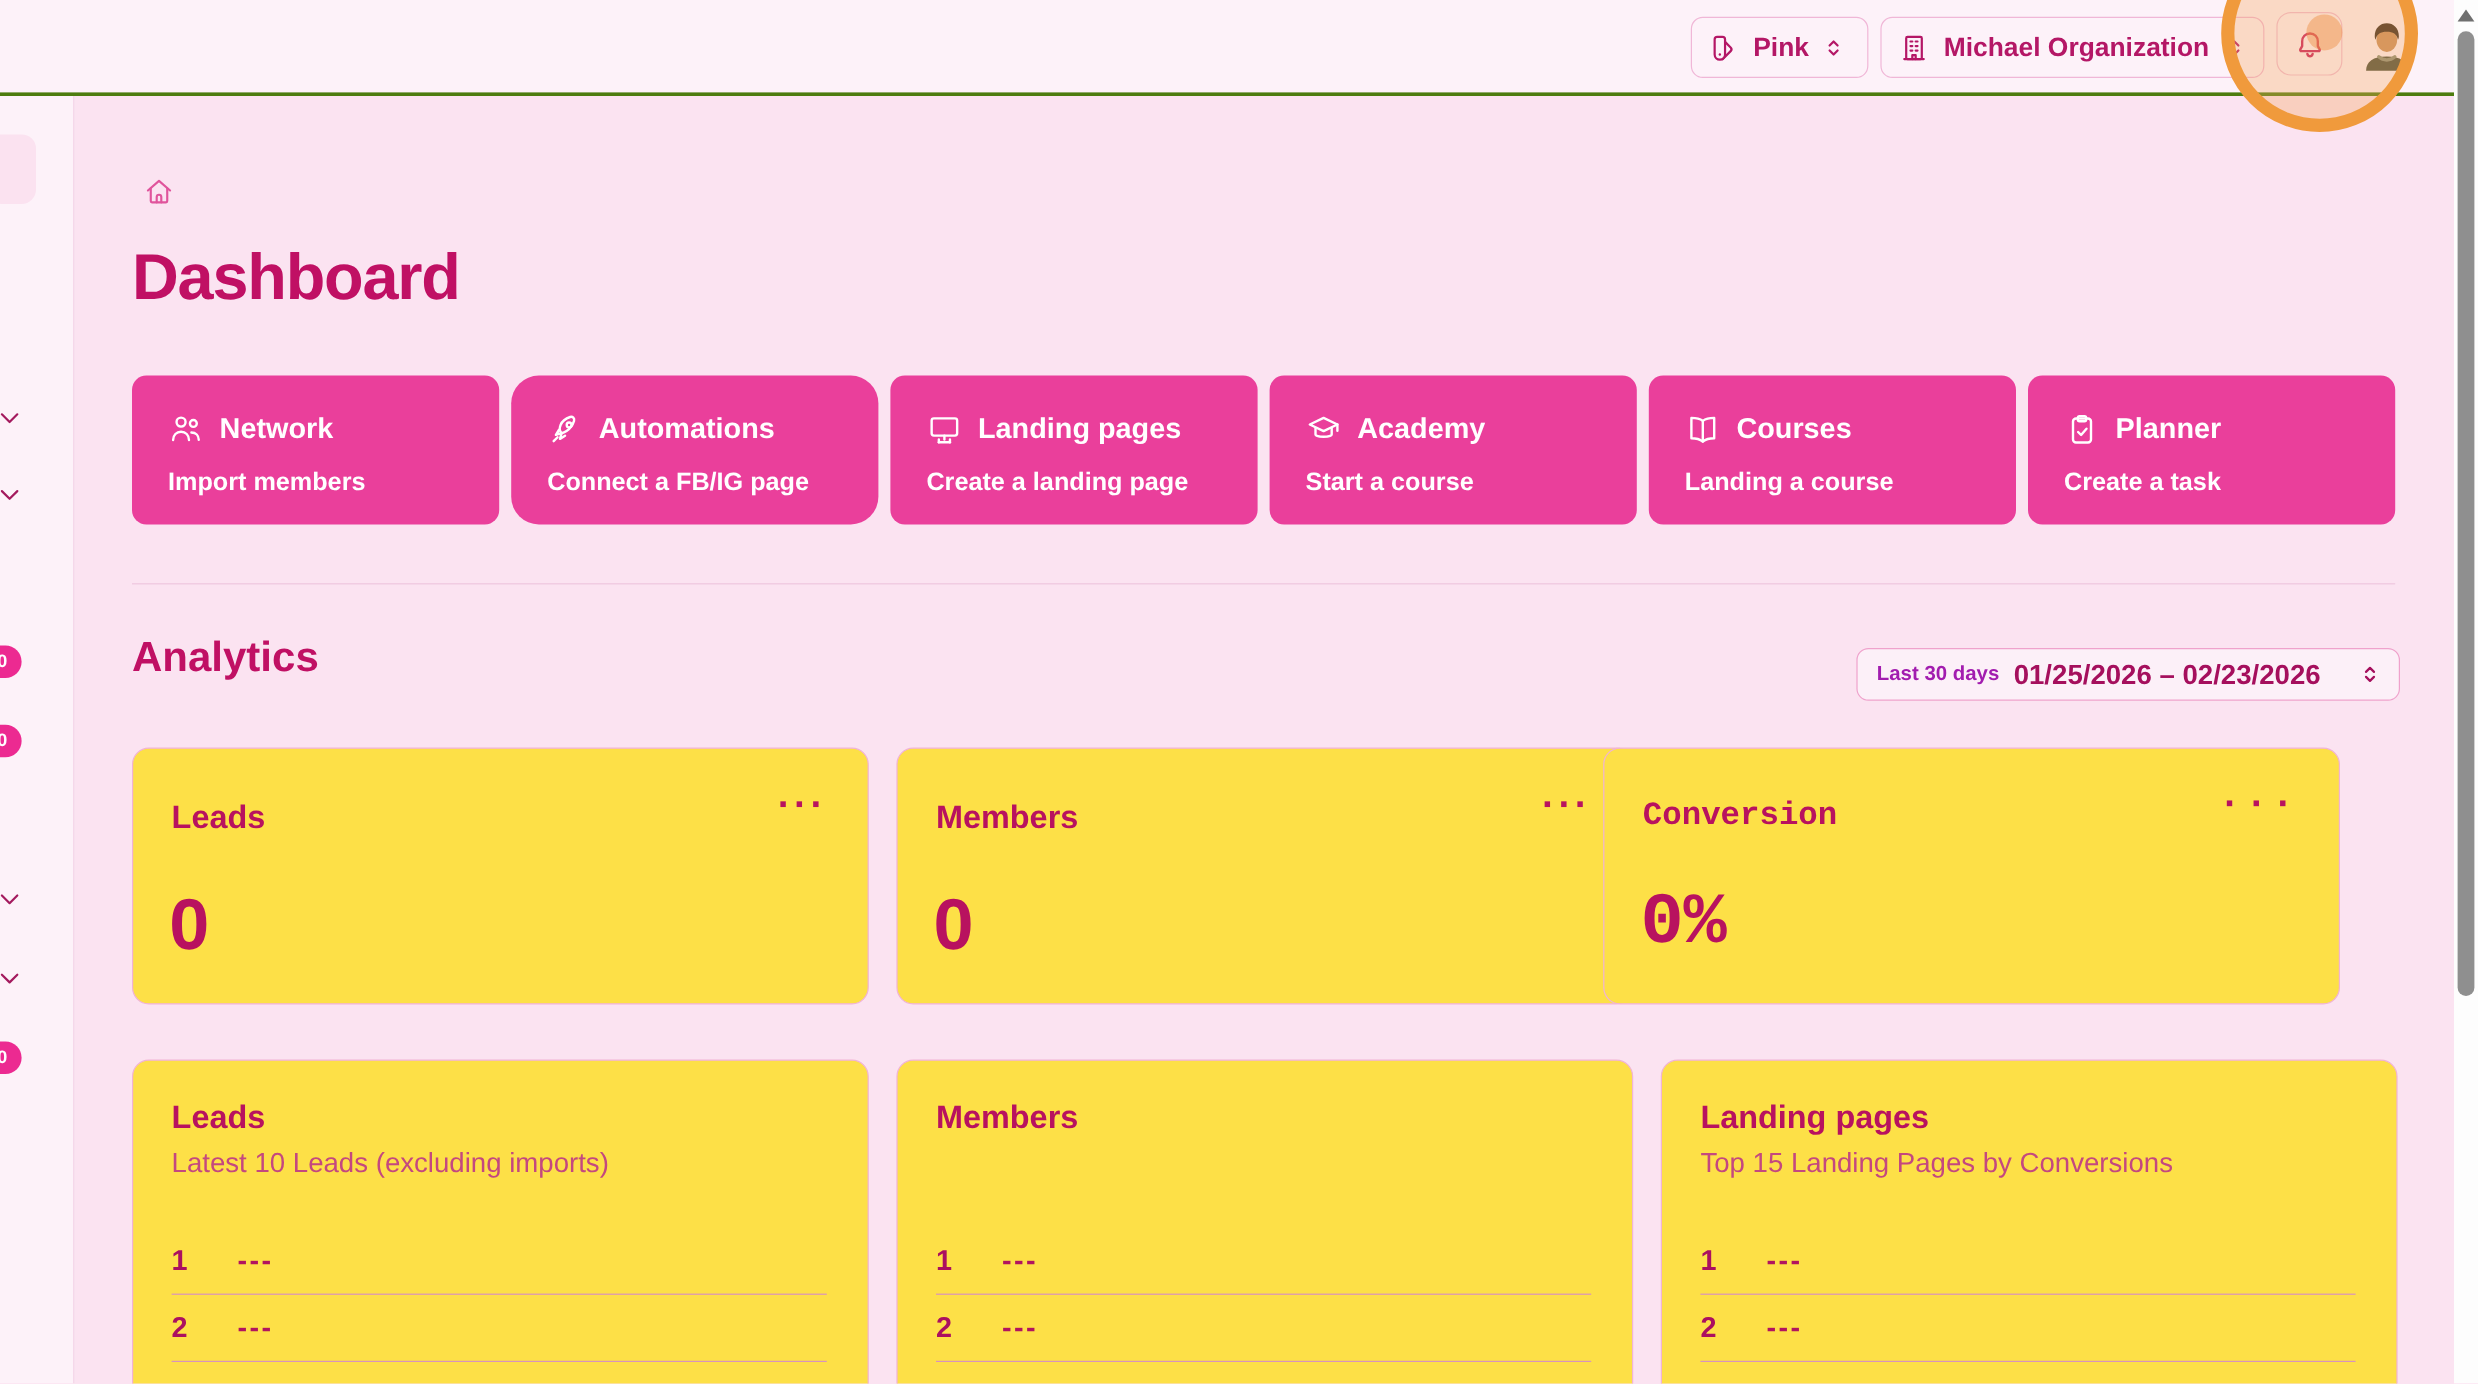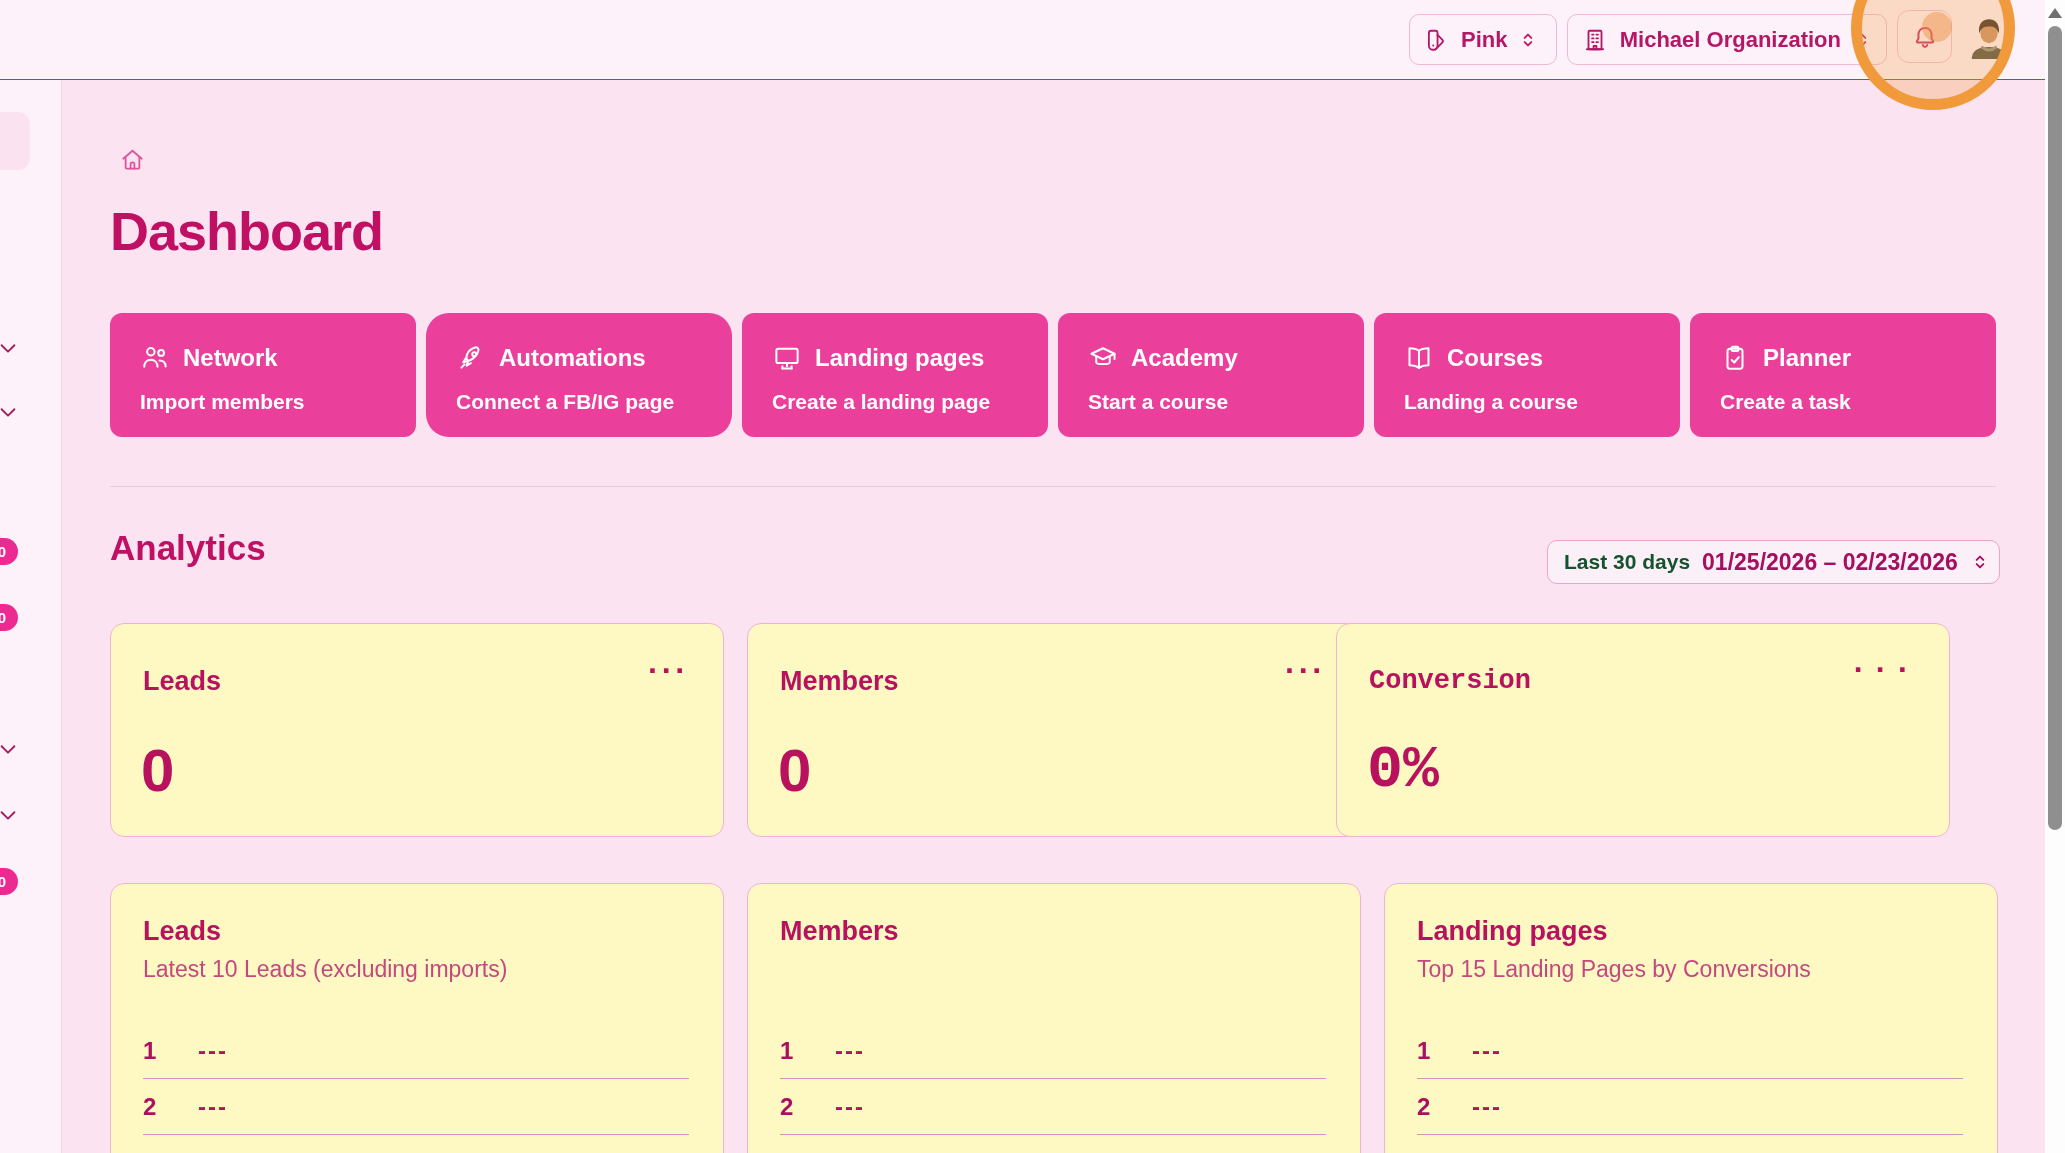--- a/index.html
+++ b/index.html
@@ -8,21 +8,21 @@
     position:relative; overflow:hidden;
     background:#fbe3f1;
     font-family:"Liberation Sans", sans-serif;
     color:#c01064;
   }
   svg { display:block; }
 
   
   .topbar {
     position:absolute; left:0; top:0; width:2065px; height:80px;
-    background:#fdf2f9; border-bottom:1px solid #4d7c0f; z-index:10;
+    background:#fdf2f9; border-bottom:3px solid #4d7c0f; z-index:10;
   }
   .tb-btn {
     position:absolute; top:14px; height:51px;
     display:flex; align-items:center; gap:11px;
     border:1.5px solid #f0b7d7; border-radius:10px;
     padding:0 14px; color:#b41766; font-size:22px; font-weight:700;
     background:transparent; cursor:pointer;
   }
   .tb-btn .lbl { white-space:nowrap; }
   .icon-stroke { stroke:currentColor; fill:none; stroke-width:1.7; stroke-linecap:round; stroke-linejoin:round; }
@@ -84,27 +84,27 @@
 
   .divider { position:absolute; left:110px; top:486px; width:1886px; height:1px; background:#eec6de; }
 
   .analytics-title { position:absolute; left:110px; top:528px; font-size:35px; font-weight:800; color:#c01064; }
 
   .date-select {
     position:absolute; left:1547px; top:540px; width:453px; height:44px;
     border:1.5px solid #efa2cc; border-radius:10px; background:#fcf0f8;
     display:flex; align-items:center; gap:12px; padding:0 14px 0 16px; cursor:pointer;
   }
-  .ds-preset { color:#14532d; font-size:21px; font-weight:600; white-space:nowrap; }
+  .ds-preset { color:#a21caf; font-size:17px; font-weight:600; white-space:nowrap; }
   .ds-range { color:#a50f5d; font-size:23px; font-weight:700; white-space:nowrap; flex:1; }
   .ds-caret svg { stroke:#a50f5d; stroke-width:2.2; fill:none; stroke-linecap:round; stroke-linejoin:round; }
 
   .stat-card, .list-card {
     position:absolute; width:614px;
-    background:#fef9c3; border:1.5px solid #f1b3d5; border-radius:14px;
+    background:#fde047; border:1.5px solid #f1b3d5; border-radius:14px;
   }
   .stat-card { top:623px; height:214px; }
   .card-title { position:absolute; left:32px; top:42px; font-size:27px; font-weight:700; color:#b8125f; }
   .card-menu {
     position:absolute; right:34px; top:30px; font-size:32px; font-weight:700;
     letter-spacing:3px; color:#b8125f; cursor:pointer; line-height:1;
   }
   .stat-value { position:absolute; left:30px; top:112px; font-size:60px; font-weight:700; color:#b8125f; }
 
   .list-card { top:883px; height:330px; }

